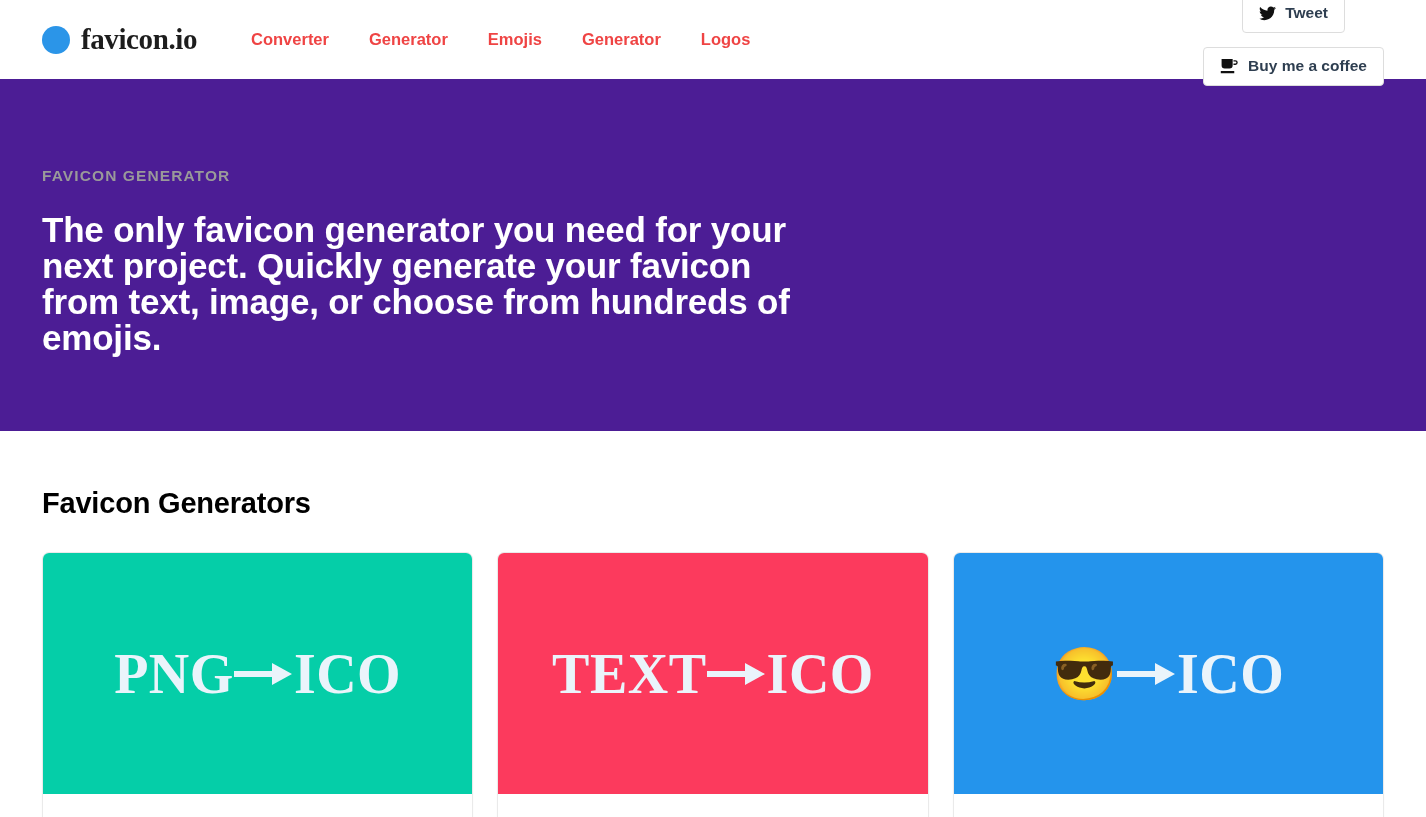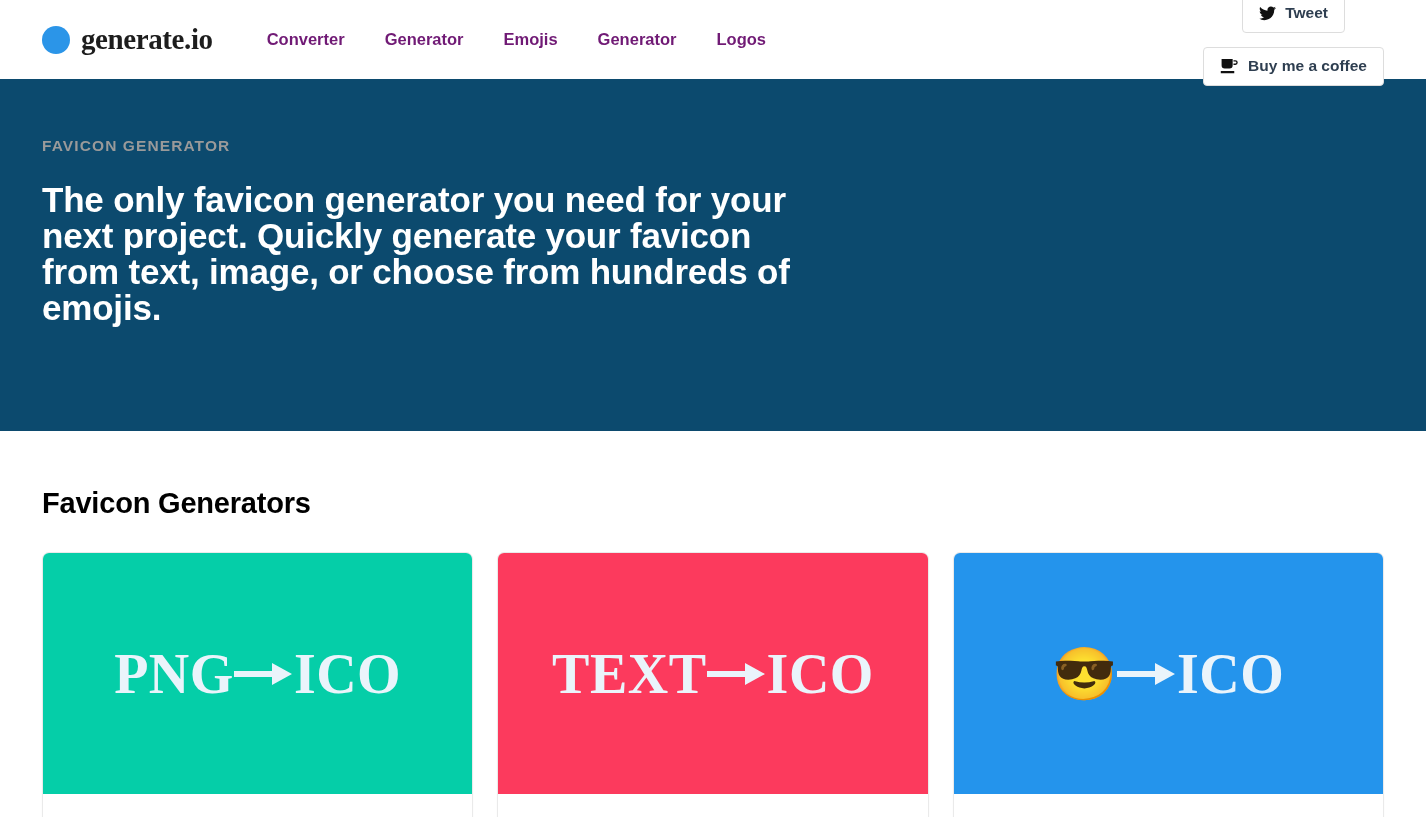--- a/index.html
+++ b/index.html
@@ -48,21 +48,21 @@
   }
 
   .main-nav {
     display: flex;
     align-items: center;
     gap: 0;
   }
   .nav-link {
     font-size: 16.5px;
     font-weight: 700;
-    color: #701a75;
+    color: #ef4444;
     text-decoration: none;
     padding: 6px 20px;
     white-space: nowrap;
   }
 
   .header-actions {
     margin-left: auto;
     display: flex;
     align-items: center;
     gap: 14px;
@@ -82,23 +82,23 @@
     color: #2e3e50;
     text-decoration: none;
     white-space: nowrap;
     cursor: pointer;
     font-family: "Liberation Sans", sans-serif;
   }
   .hbtn .ico { display: inline-flex; align-items: center; color: #111; }
 
   
   .hero {
-    background: #0c4a6e;
+    background: #4c1d95;
     height: 352px;
-    padding: 58px 42px 0 42px;
+    padding: 88px 42px 0 42px;
   }
   .hero-eyebrow {
     font-size: 15.5px;
     font-weight: 700;
     letter-spacing: 1.1px;
     color: #9a9a9a;
     text-transform: uppercase;
     margin-bottom: 27px;
   }
   .hero-title {
@@ -165,21 +165,21 @@
   .card-body {
     padding: 24px 26px 26px 26px;
   }
 </style>
 </head>
 <body>
 
 <header class="site-header">
   <a class="brand" href="#">
     <span class="brand-dot"></span>
-    <span class="brand-name">generate.io</span>
+    <span class="brand-name">favicon.io</span>
   </a>
 
   <nav class="main-nav">
     <a class="nav-link" href="#">Converter</a>
     <a class="nav-link" href="#">Generator</a>
     <a class="nav-link" href="#">Emojis</a>
     <a class="nav-link" href="#">Generator</a>
     <a class="nav-link" href="#">Logos</a>
   </nav>
 

